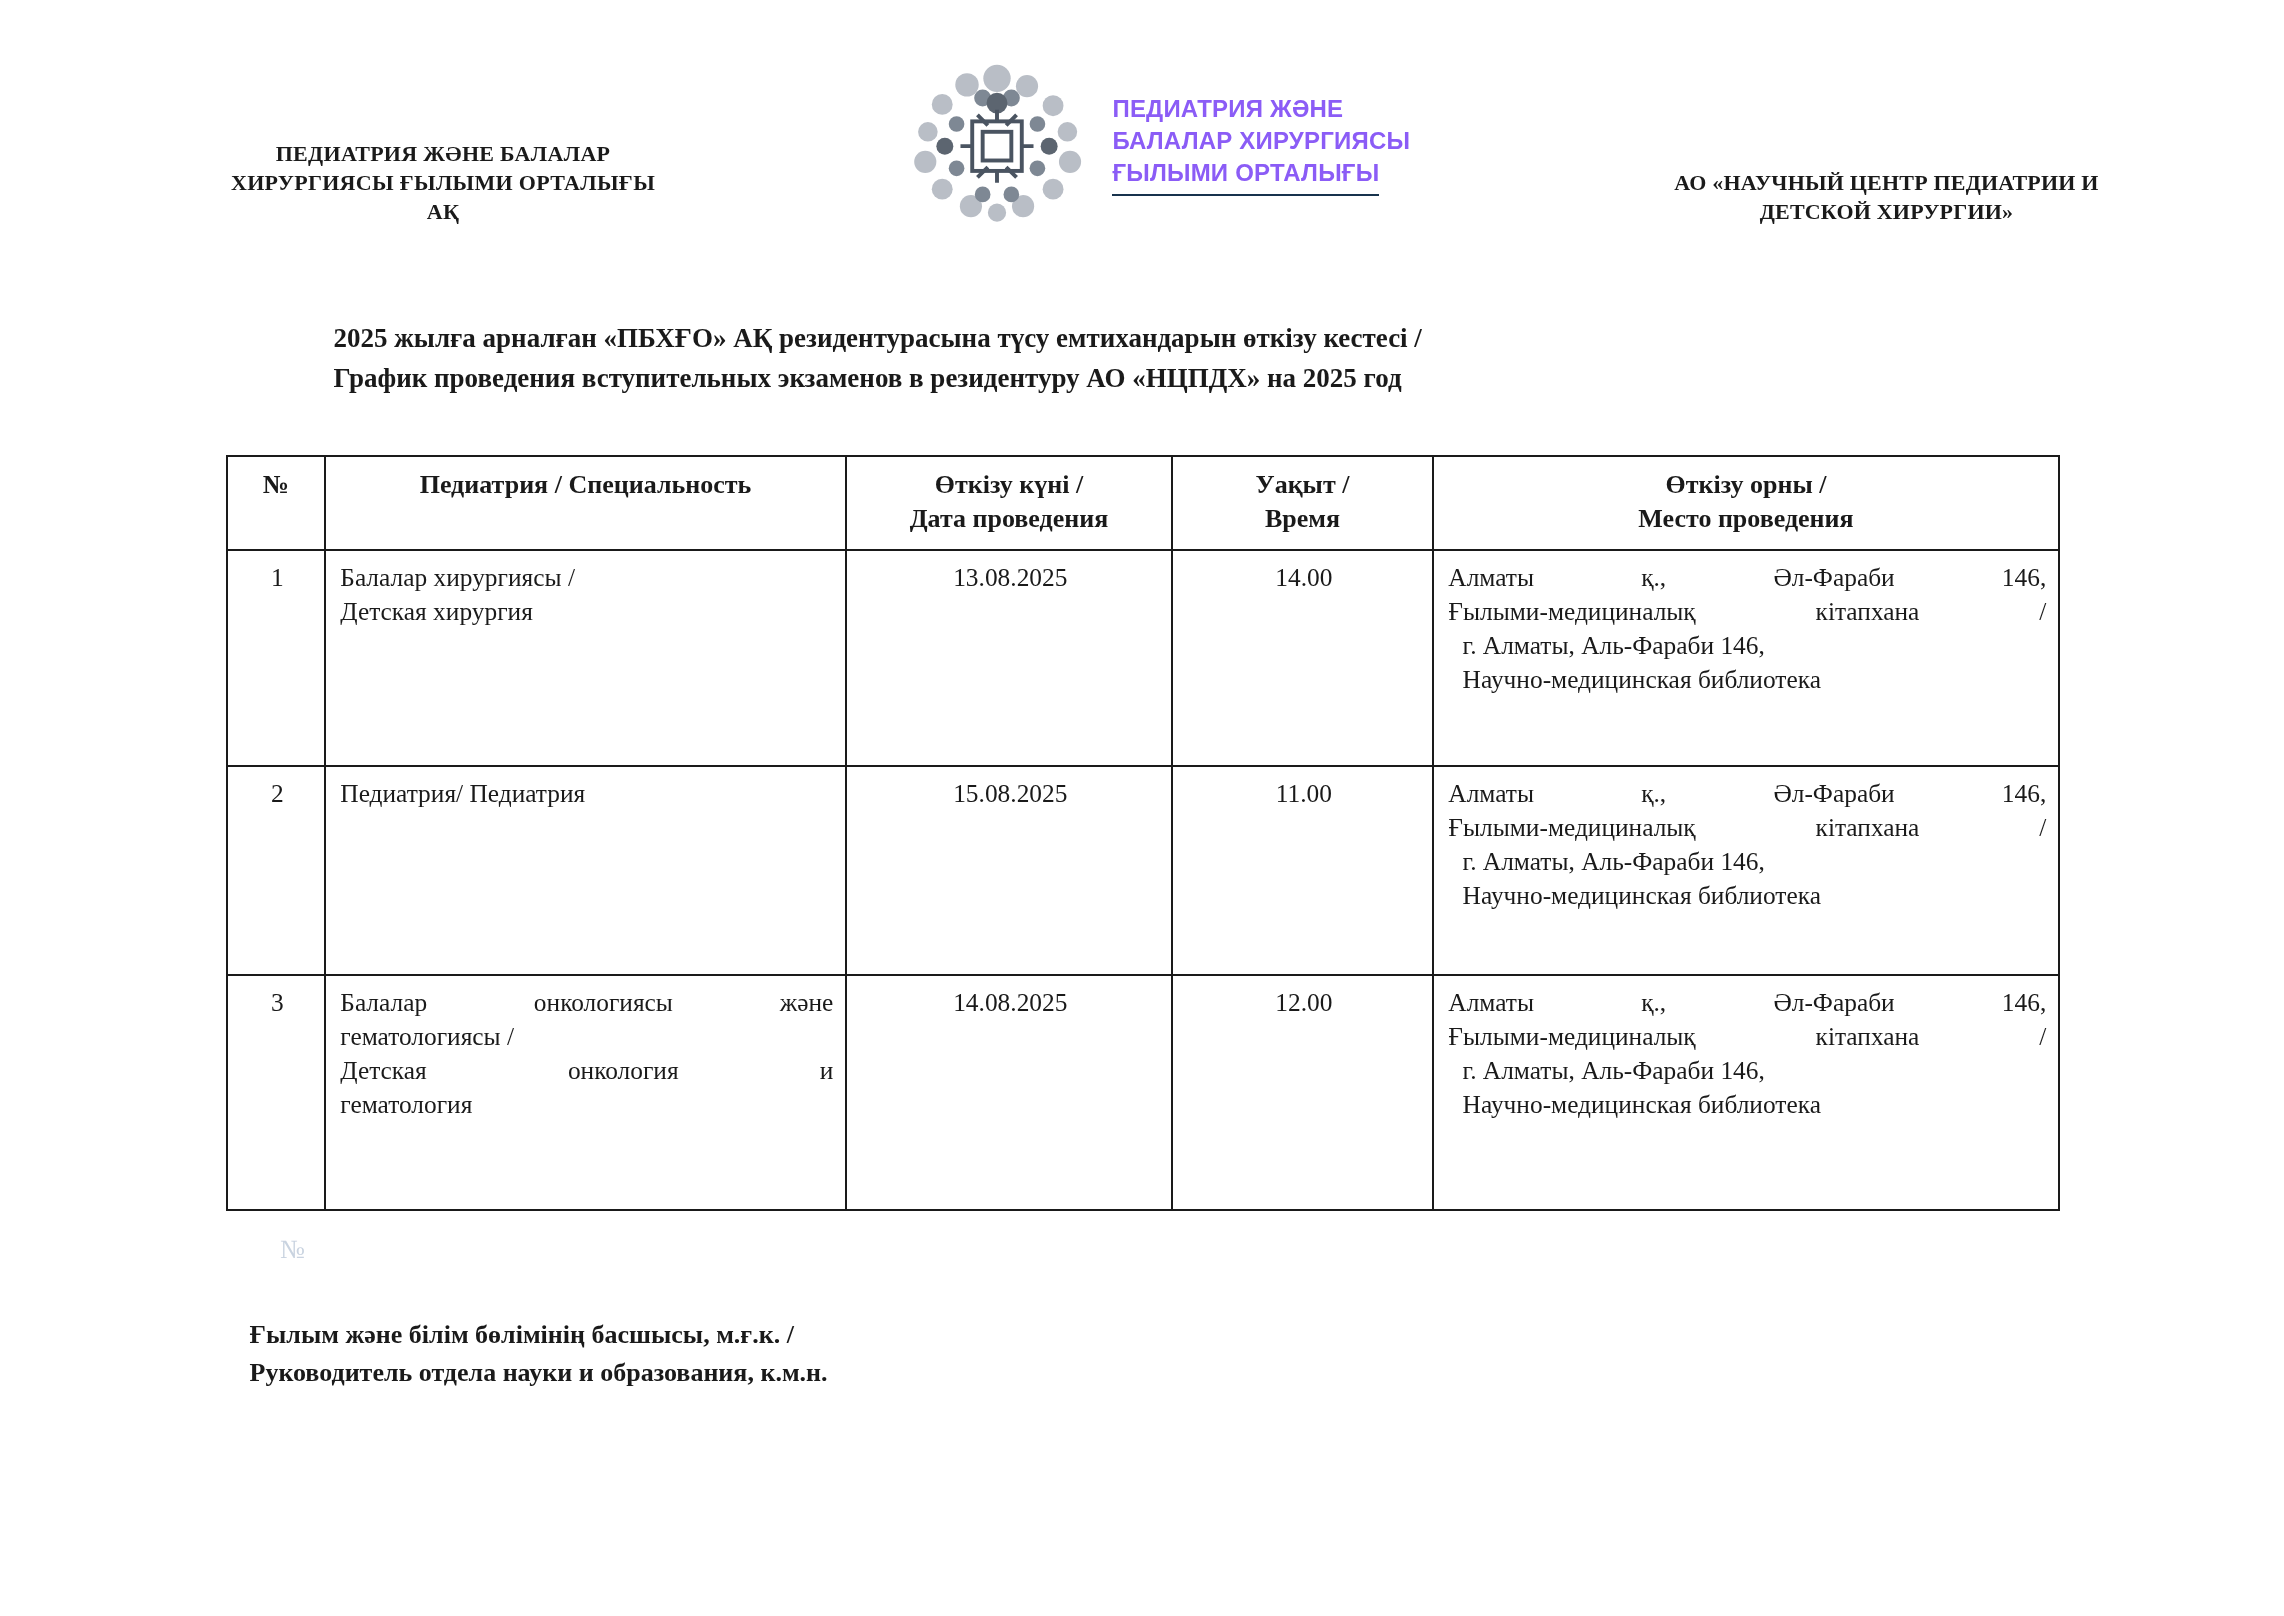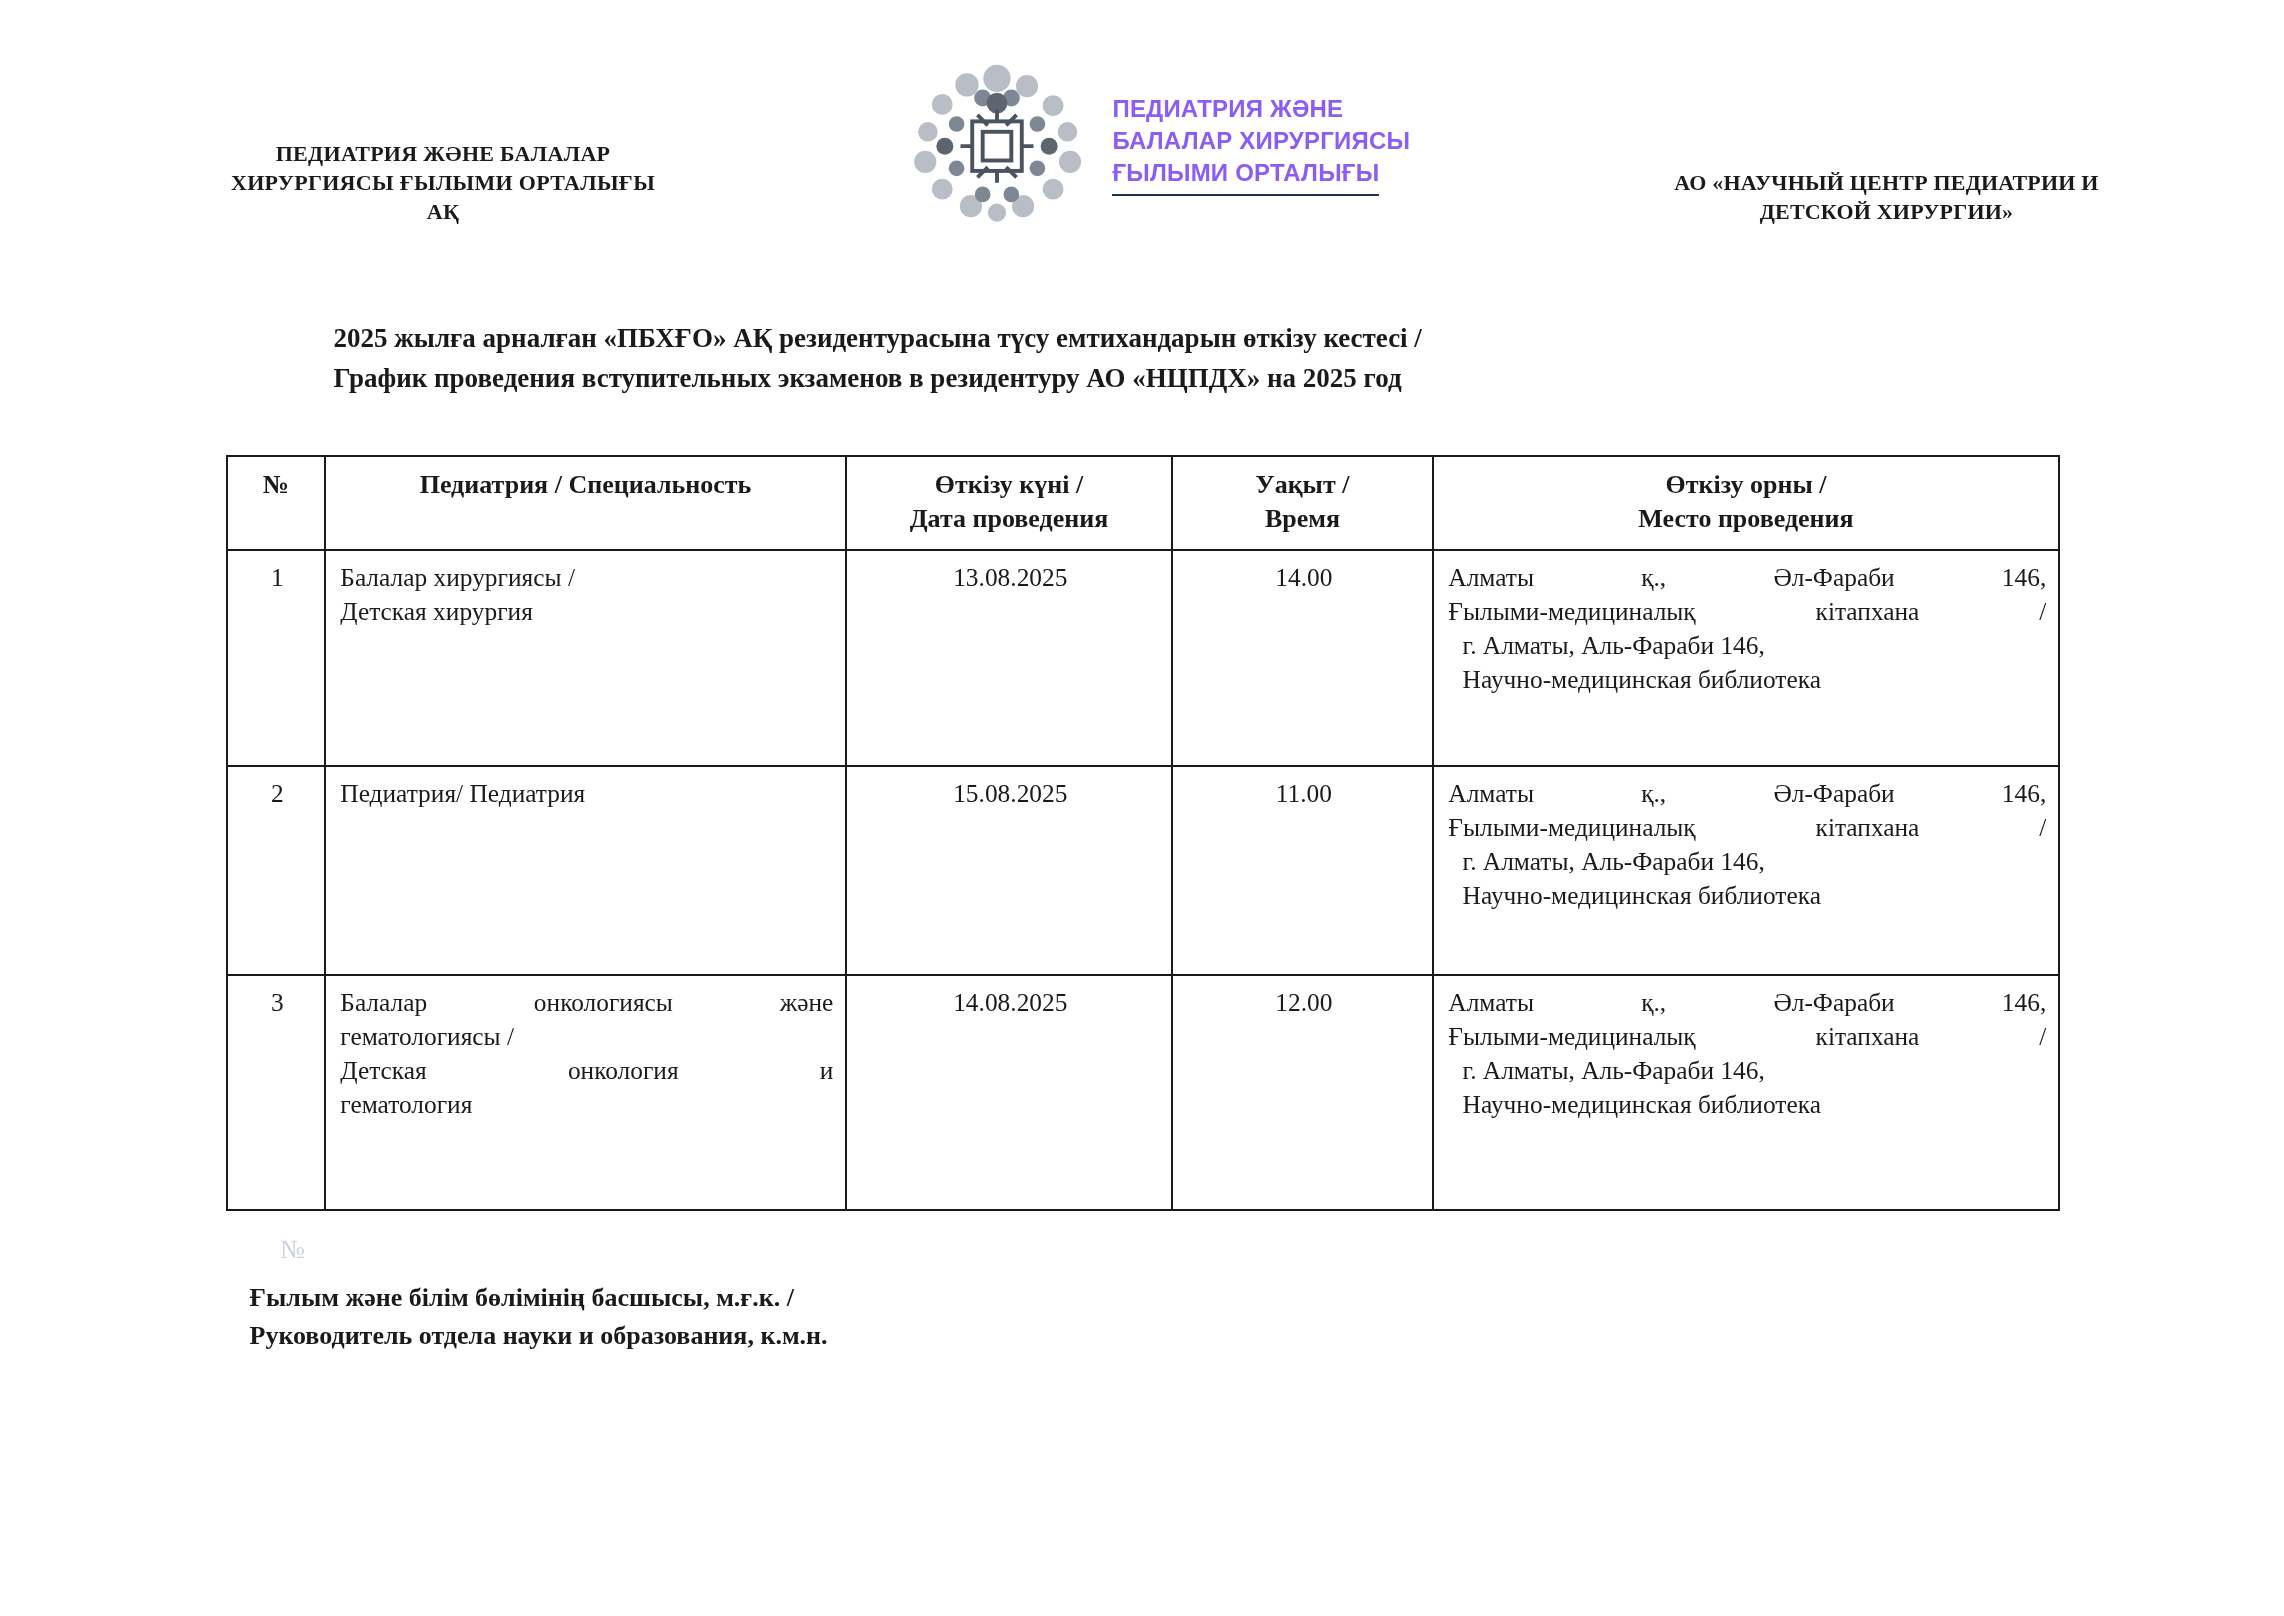--- a/index.html
+++ b/index.html
@@ -131,21 +131,21 @@
   td.c-place { padding-left: 19.6px; padding-right: 15.6px; }
   td.c-place .jline { display: block; text-align: justify; text-align-last: justify; }
   td.c-place .cline { display: block; padding-left: 14.3px; }
 
   .row-1 td { height: 196px; }
   .row-2 td { height: 189px; }
   .row-3 td { height: 215px; }
 
   
   .signature {
-    margin: 68px auto 0 auto;
+    margin: 105px auto 0 auto;
     width: 1832px;
     position: relative;
     display: flex;
     align-items: flex-start;
   }
   .sig-role {
     font-weight: bold;
     font-size: 26px;
     line-height: 1.45;
     width: 769px;

